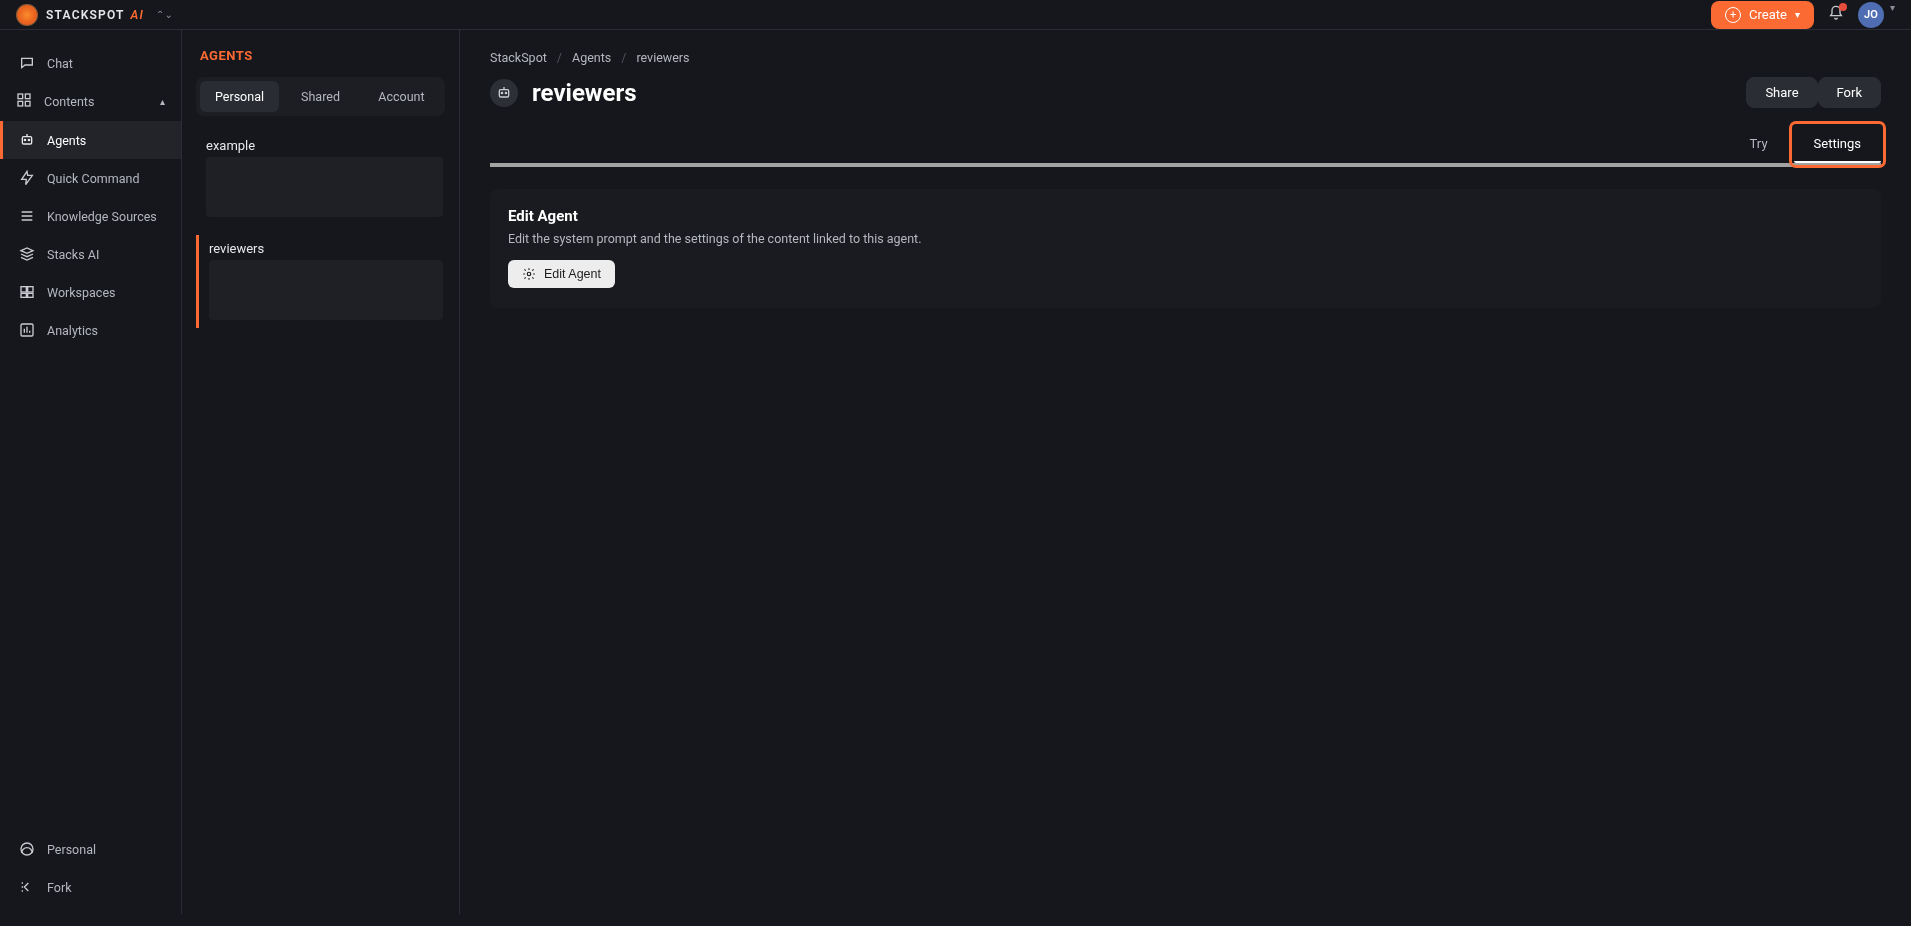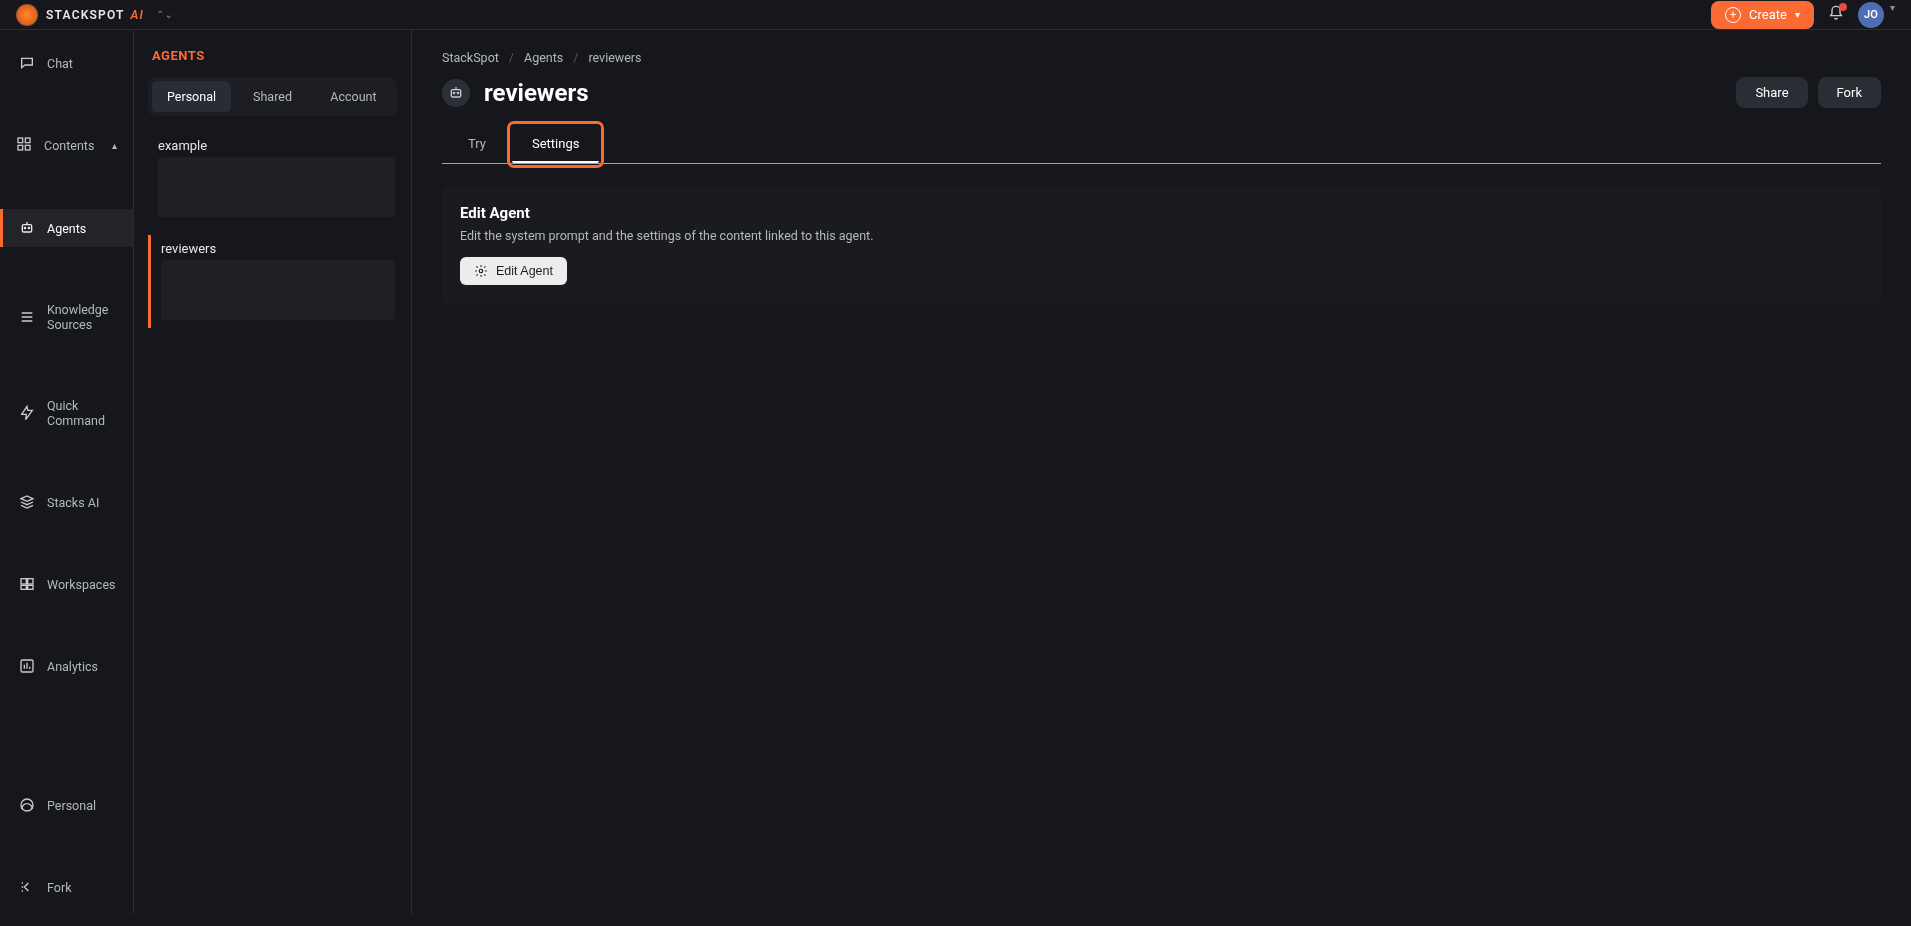--- a/index.html
+++ b/index.html
@@ -71,24 +71,23 @@
   .avatar-block{display:flex;gap:6px;cursor:pointer;}
   .avatar{
     width:26px;height:26px;border-radius:50%;
     background:#4f6db2;color:#fff;font-size:11px;
     display:flex;align-items:center;justify-content:center;font-weight:600;
   }
 
   
   .body-row{display:flex;height:calc(100% - 42px);}
   .nav-col{
-    width:134px;border-right:1px solid var(--border);
+    width:182px;border-right:1px solid var(--border);
     display:flex;flex-direction:column;
     padding-top:14px;
-    gap:44px;
   }
   .nav-item{
     display:flex;align-items:center;gap:12px;
     padding:11px 16px;color:var(--text-dim);
     cursor:pointer;font-size:12.5px;
     border-left:3px solid transparent;
   }
   .nav-item.active{background:#222429;border-left-color:var(--orange);color:#fff;}
   .nav-item .nav-icon{width:16px;display:flex;align-items:center;justify-content:center;}
   .nav-section{
@@ -142,36 +141,37 @@
   .title-row{
     display:flex;align-items:center;justify-content:space-between;
     margin-top:12px;
   }
   .title-left{display:flex;align-items:center;gap:14px;}
   .agent-icon{
     width:28px;height:28px;border-radius:50%;
     background:#2d2f36;display:flex;align-items:center;justify-content:center;
   }
   .page-title{font-size:24px;font-weight:700;color:#fff;}
-  .title-actions{display:flex;gap:10px;}
+  .title-actions{display:flex;}
   .btn{
     padding:7px 18px;border-radius:8px;font-size:13px;cursor:pointer;
     border:1px solid var(--border);background:transparent;color:#fff;
   }
   .btn.solid{background:#2b2d34;border-color:#2b2d34;}
 
   .creator-row{
     display:flex;align-items:center;gap:8px;margin-top:16px;
     font-size:12.5px;color:var(--text-dim);
   }
   .creator-black{width:96px;height:18px;background:#000;}
 
   .content-tabs{
-    display:flex;gap:6px;margin-top:18px;border-bottom:1px solid #a3a3a3;
+    display:flex;gap:6px;margin-top:18px;border-bottom:4px solid #a3a3a3;
     padding-left:6px;
+    justify-content:flex-end;
   }
   .c-tab{
     padding:10px 20px;font-size:13px;color:var(--text-dim);cursor:pointer;
     border-bottom:2px solid transparent;
   }
   .c-tab.active{color:#fff;border-bottom-color:#fff;}
   .c-tab.highlight-box{
     outline:3px solid var(--orange);outline-offset:2px;border-radius:2px;
   }
 
@@ -259,32 +259,32 @@
             <circle cx="9" cy="12" r="1"></circle>
             <circle cx="15" cy="12" r="1"></circle>
             <path d="M12 3v4"></path>
           </svg>
       </span>
       <span>Agents</span>
     </div>
     <div class="nav-item">
       <span class="nav-icon">
         <svg class="ic" viewBox="0 0 24 24" fill="none" stroke="#c9cbd1" stroke-width="2">
+            <polygon points="12 2 4 14 11 14 10 22 20 8 13 8 12 2"></polygon>
+          </svg>
+      </span>
+      <span>Quick Command</span>
+    </div>
+    <div class="nav-item">
+      <span class="nav-icon">
+        <svg class="ic" viewBox="0 0 24 24" fill="none" stroke="#c9cbd1" stroke-width="2">
             <path d="M4 6h16M4 12h16M4 18h16"></path>
           </svg>
       </span>
       <span>Knowledge Sources</span>
-    </div>
-    <div class="nav-item">
-      <span class="nav-icon">
-        <svg class="ic" viewBox="0 0 24 24" fill="none" stroke="#c9cbd1" stroke-width="2">
-            <polygon points="12 2 4 14 11 14 10 22 20 8 13 8 12 2"></polygon>
-          </svg>
-      </span>
-      <span>Quick Command</span>
     </div>
     <div class="nav-item">
       <span class="nav-icon">
         <svg class="ic" viewBox="0 0 24 24" fill="none" stroke="#c9cbd1" stroke-width="2">
             <path d="M3 7l9-4 9 4-9 4-9-4zM3 12l9 4 9-4M3 17l9 4 9-4"></path>
           </svg>
       </span>
       <span>Stacks AI</span>
     </div>
     <div class="nav-item">

